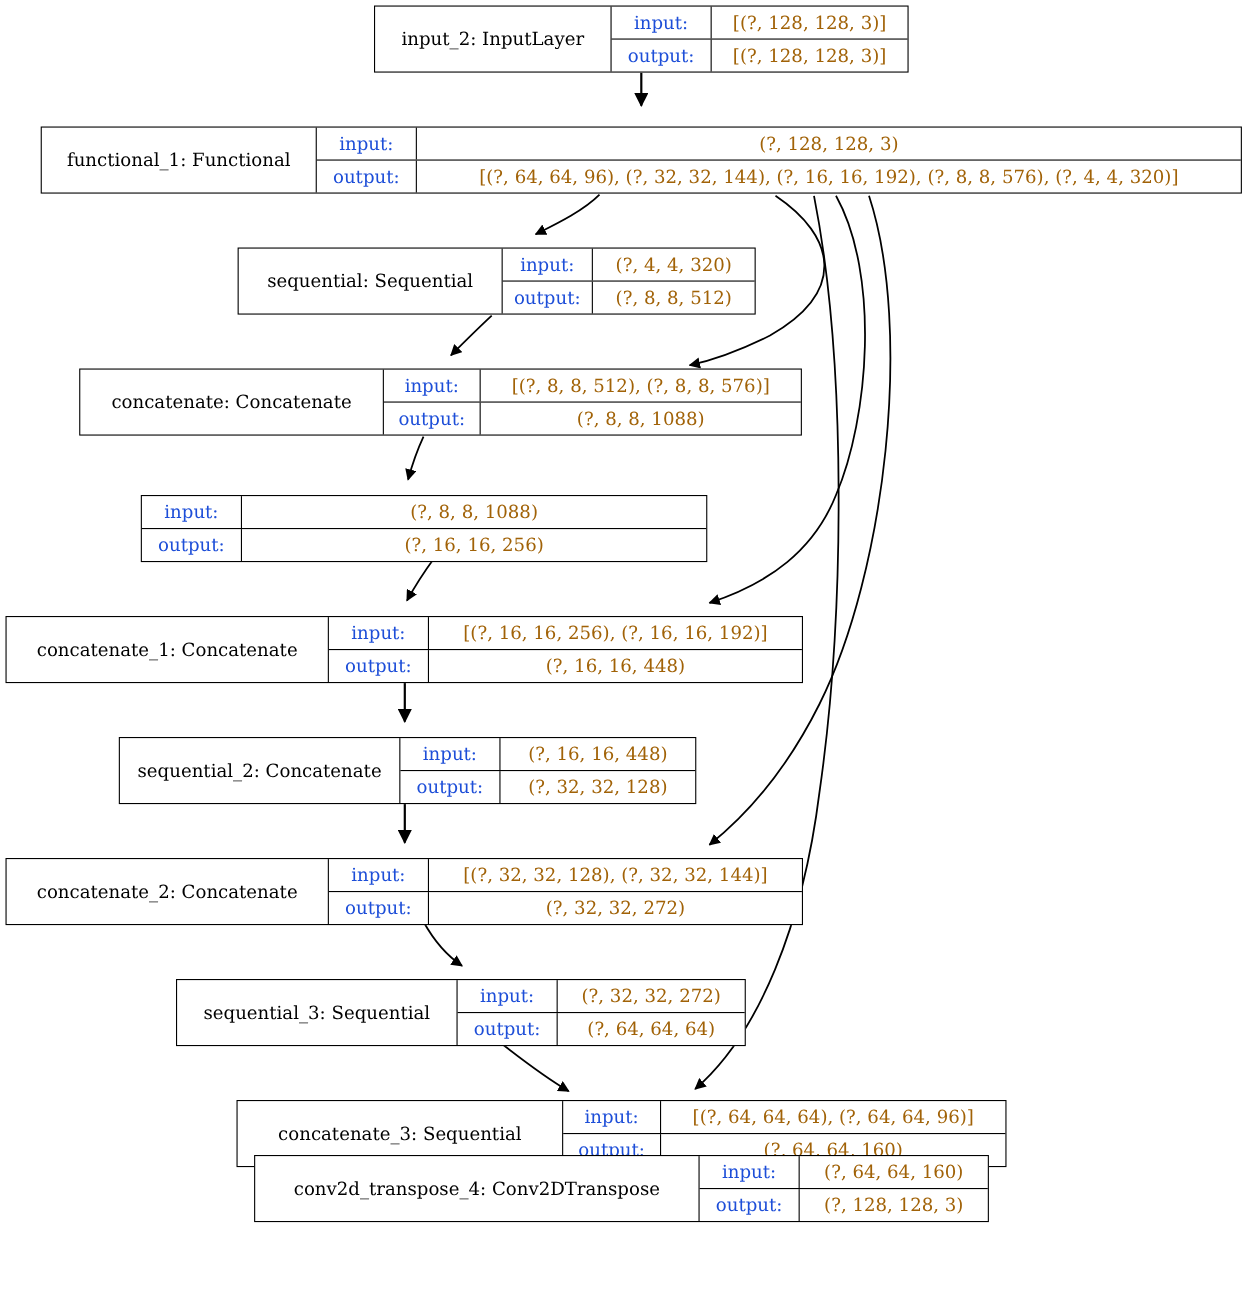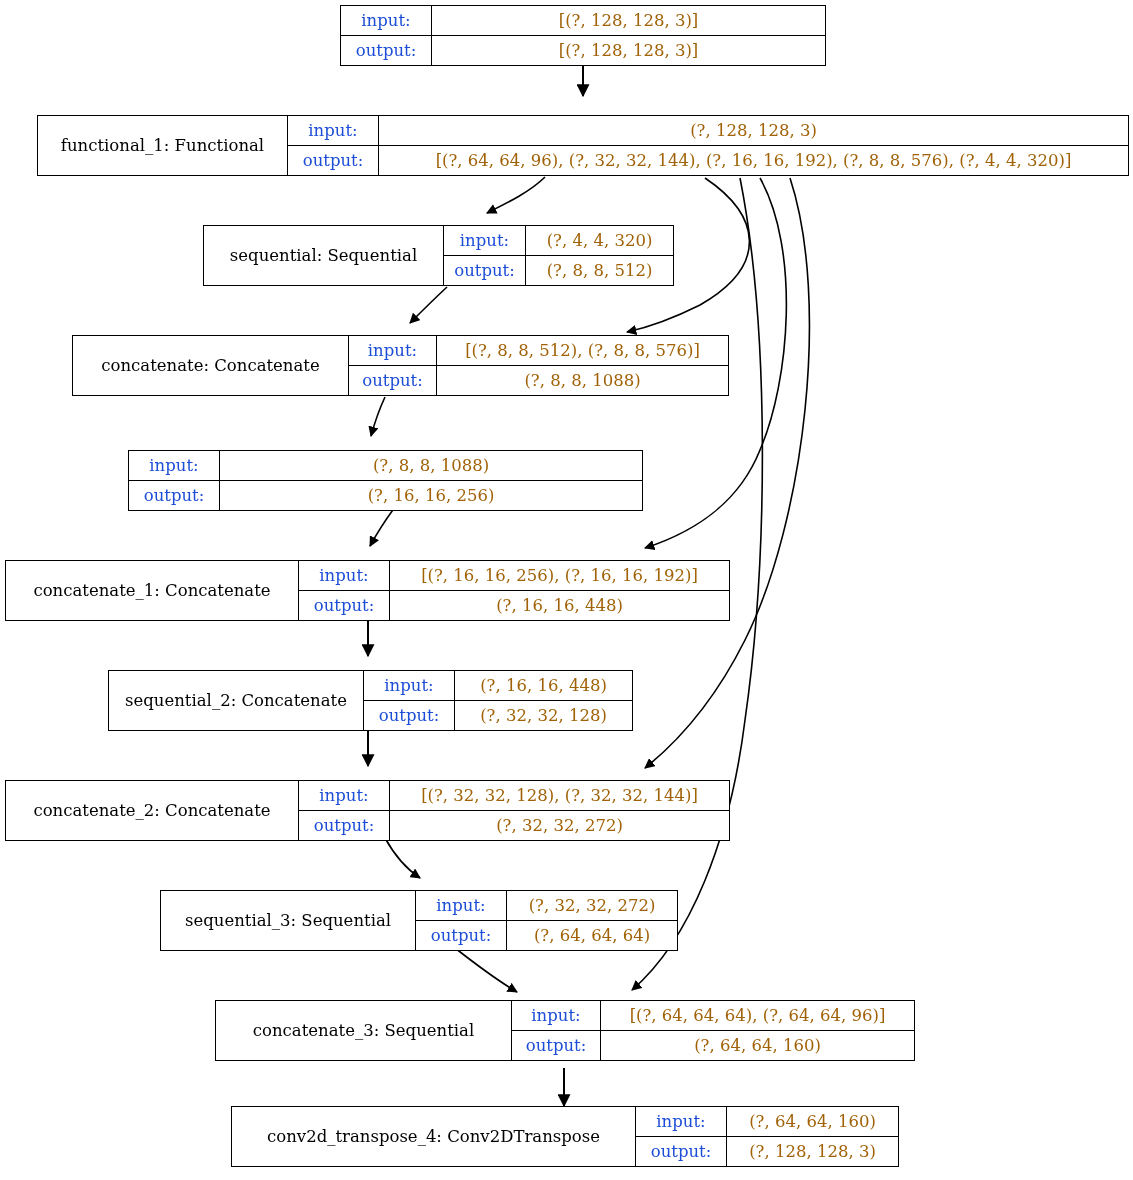--- a/index.html
+++ b/index.html
@@ -115,20 +115,21 @@
     <path d="M 385,838 C 395,856 408,870 420,878" stroke="#000000" stroke-width="1.6" fill="none" marker-end="url(#ah)"></path>
 
     <path d="M 455,948 C 478,966 500,982 517,992" stroke="#000000" stroke-width="1.6" fill="none" marker-end="url(#ah)"></path>
 
     <path d="M 740,178 C 770,330 768,560 745,720 C 730,840 690,940 632,990" stroke="#000000" stroke-width="1.6" fill="none" marker-end="url(#ah)"></path>
 
     <path d="M 564,1068 L 564,1106" stroke="#000000" stroke-width="2" fill="none" marker-end="url(#ah)"></path>
   </svg>
 
   <div class="node" style="left:340px; top:5px; width:486px; height:61px;">
+    <div class="node-name" style="width:215px;">input_2: InputLayer</div>
     <div class="io-col" style="flex:1 1 auto;">
       <div class="io-row top">
         <div class="io-label" style="width:91px;">input:</div>
         <div class="io-value">[(?, 128, 128, 3)]</div>
       </div>
       <div class="io-row">
         <div class="io-label" style="width:91px;">output:</div>
         <div class="io-value">[(?, 128, 128, 3)]</div>
       </div>
     </div>
@@ -141,21 +142,21 @@
         <div class="io-label" style="width:91px;">input:</div>
         <div class="io-value">(?, 128, 128, 3)</div>
       </div>
       <div class="io-row">
         <div class="io-label" style="width:91px;">output:</div>
         <div class="io-value">[(?, 64, 64, 96), (?, 32, 32, 144), (?, 16, 16, 192), (?, 8, 8, 576), (?, 4, 4, 320)]</div>
       </div>
     </div>
   </div>
 
-  <div class="node" style="left:203px; top:225px; width:471px; height:61px;">
+  <div class="node" style="left:216px; top:225px; width:471px; height:61px;">
     <div class="node-name" style="width:240px;">sequential: Sequential</div>
     <div class="io-col" style="flex:1 1 auto;">
       <div class="io-row top">
         <div class="io-label" style="width:82px;">input:</div>
         <div class="io-value">(?, 4, 4, 320)</div>
       </div>
       <div class="io-row">
         <div class="io-label" style="width:82px;">output:</div>
         <div class="io-value">(?, 8, 8, 512)</div>
       </div>
@@ -252,21 +253,21 @@
         <div class="io-label" style="width:89px;">input:</div>
         <div class="io-value">[(?, 64, 64, 64), (?, 64, 64, 96)]</div>
       </div>
       <div class="io-row">
         <div class="io-label" style="width:89px;">output:</div>
         <div class="io-value">(?, 64, 64, 160)</div>
       </div>
     </div>
   </div>
 
-  <div class="node" style="left:231px; top:1106px; width:668px; height:61px;">
+  <div class="node" style="left:231px; top:1050px; width:668px; height:61px;">
     <div class="node-name" style="width:404px;">conv2d_transpose_4: Conv2DTranspose</div>
     <div class="io-col" style="flex:1 1 auto;">
       <div class="io-row top">
         <div class="io-label" style="width:91px;">input:</div>
         <div class="io-value">(?, 64, 64, 160)</div>
       </div>
       <div class="io-row">
         <div class="io-label" style="width:91px;">output:</div>
         <div class="io-value">(?, 128, 128, 3)</div>
       </div>

